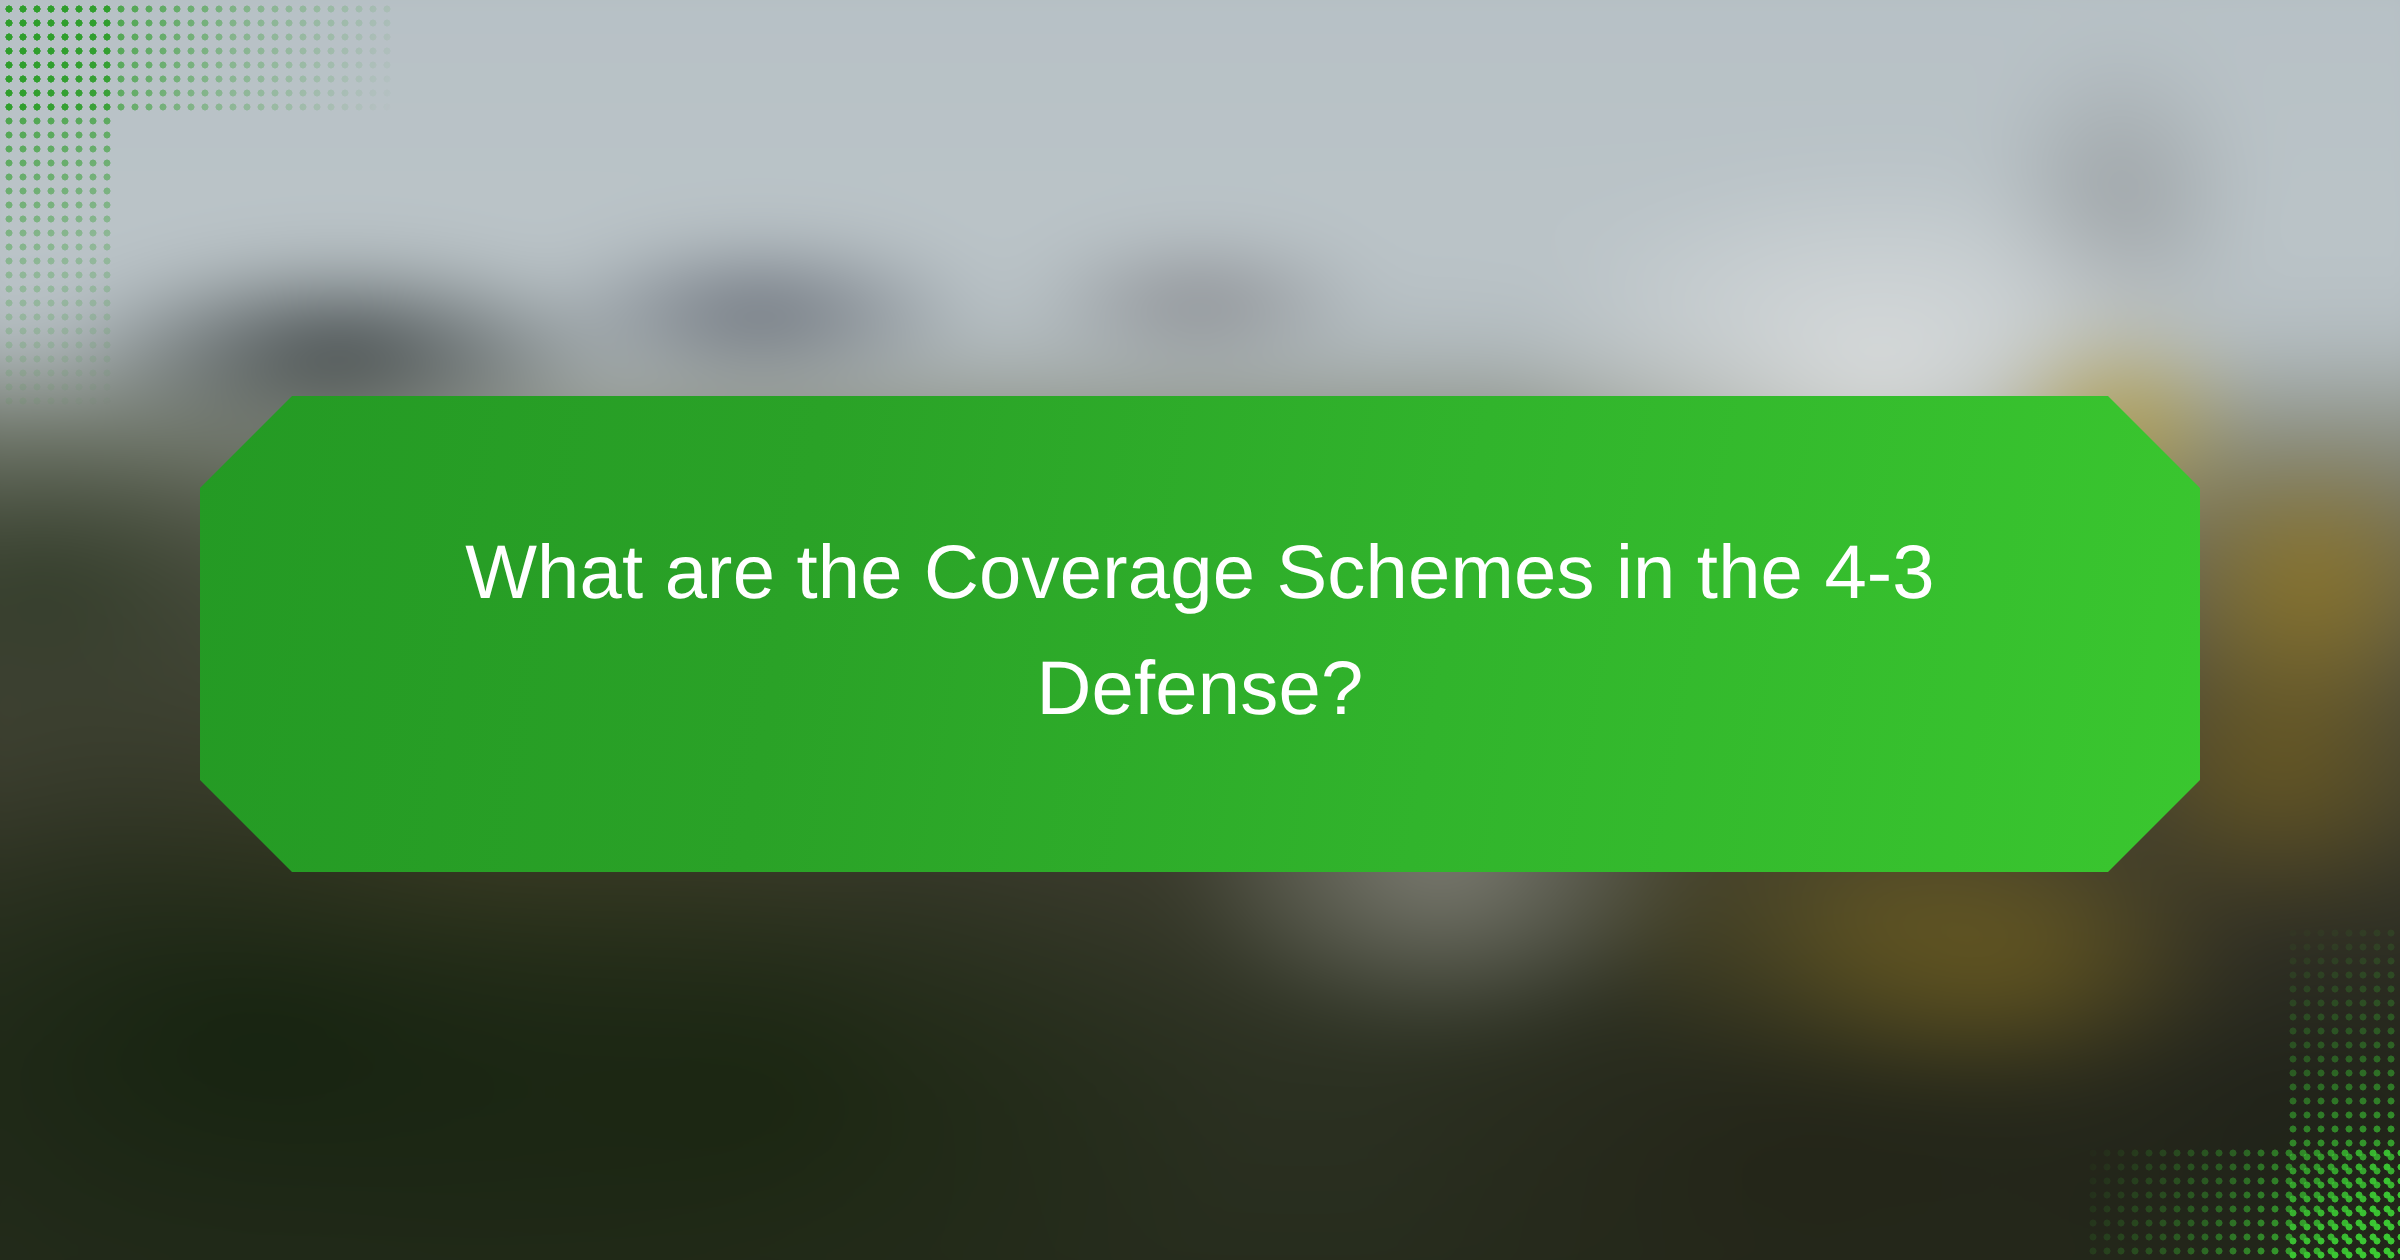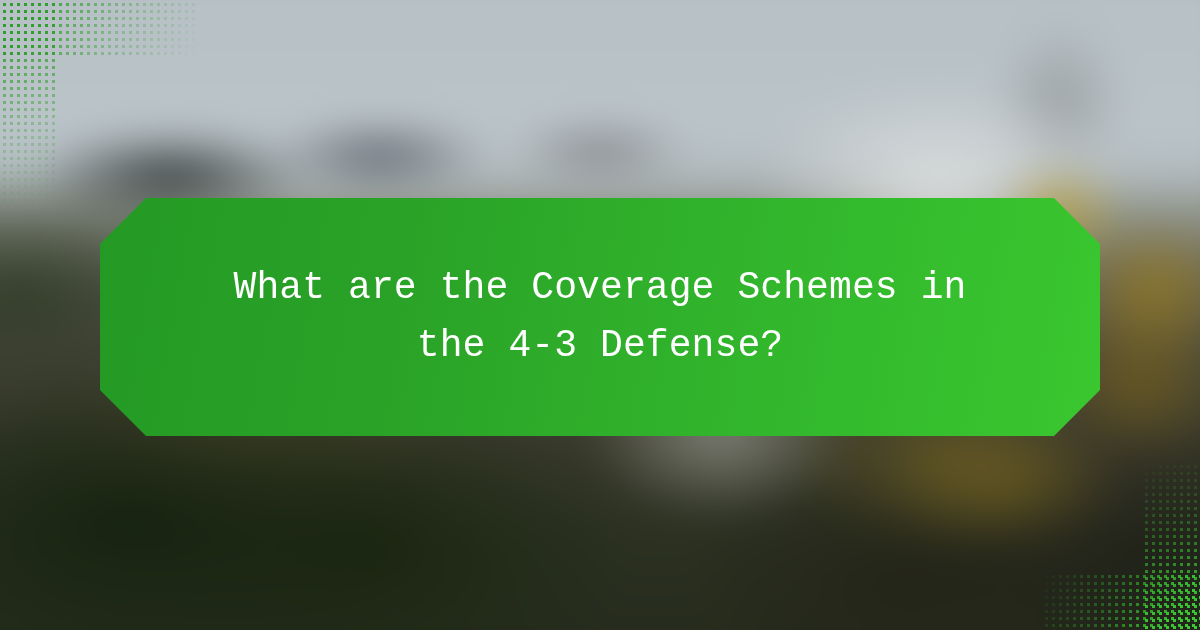--- a/index.html
+++ b/index.html
@@ -7,21 +7,21 @@
     margin: 0;
     padding: 0;
     background: #000;
   }
 
   #stage {
     position: relative;
     width: 1200px;
     height: 630px;
     overflow: hidden;
-    font-family: Liberation Mono, monospace;
+    font-family: Liberation Sans, sans-serif;
   }
 
   
   .bg-photo {
     position: absolute;
     inset: -40px;
     background-color: #b9c2c6;
     background-image:
       
       radial-gradient(ellipse 120px 105px at 1195px 330px, rgba(150,122,30,0.80) 0%, rgba(150,122,30,0.0) 72%),

